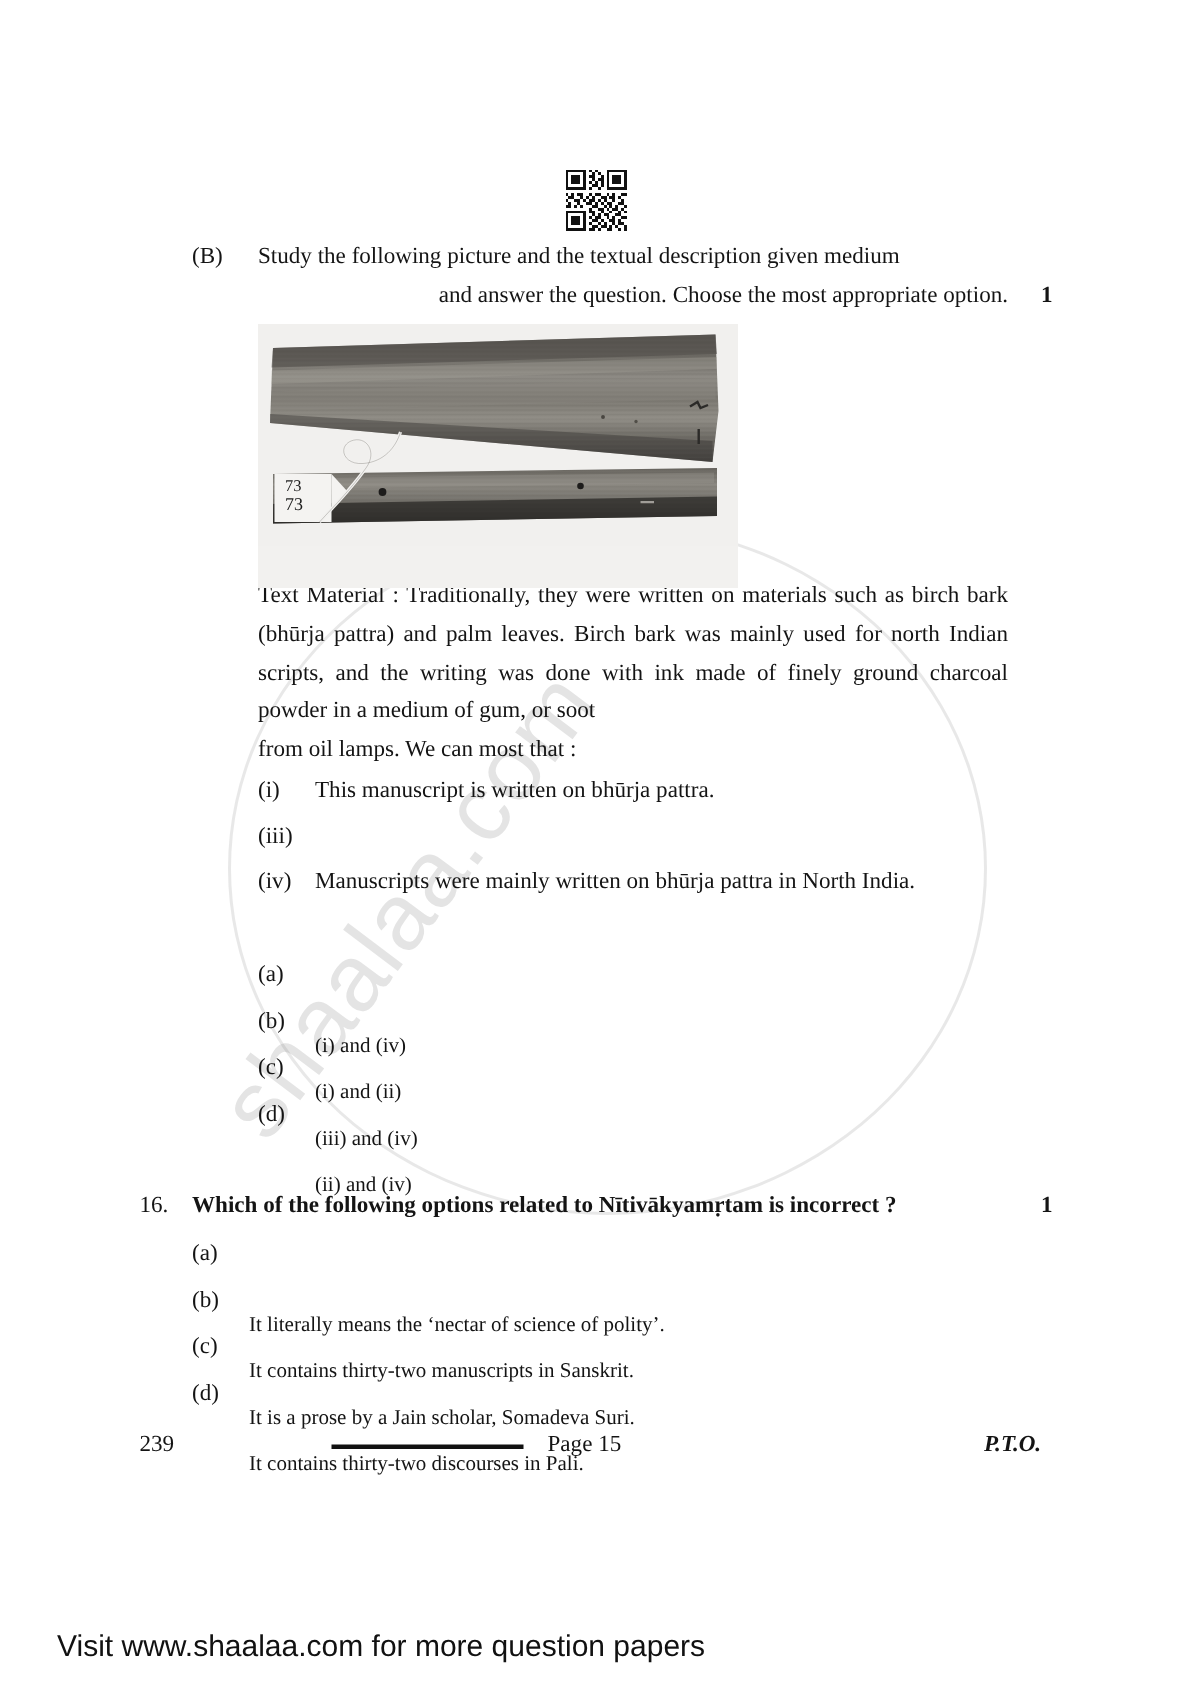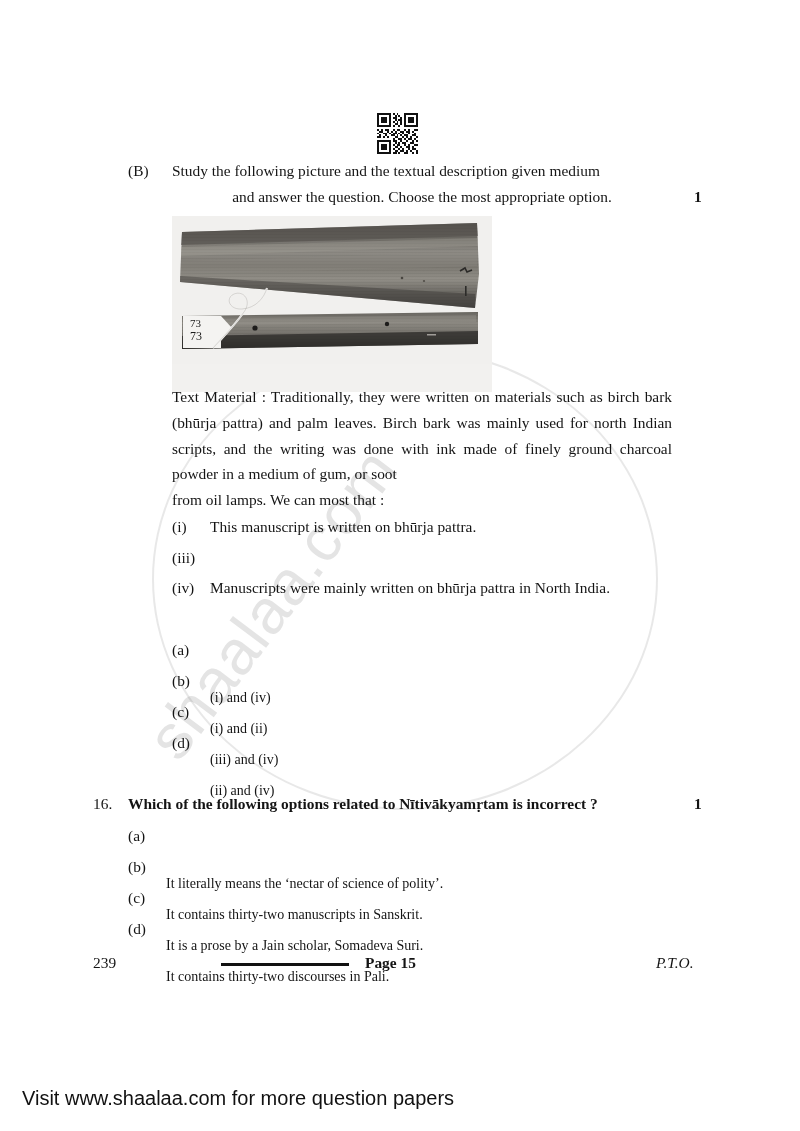--- a/index.html
+++ b/index.html
@@ -93,21 +93,21 @@
   #qb-text {
     position: absolute;
     left: 172px;
     top: 0;
     width: 500px;
     font-size: 15.4px;
     line-height: 26px;
     text-align: justify;
     text-justify: inter-word;
   }
-  #qb-text .lastline { display: block; text-align: center; font-family: Liberation Serif, serif; }
+  #qb-text .lastline { display: block; text-align: right; font-family: Liberation Serif, serif; }
   #qb-marks {
     position: absolute;
     left: 694px;
     top: 26px;
     font-size: 15.4px;
     font-weight: bold;
     line-height: 26px;
   }
 
   
@@ -254,37 +254,37 @@
     top: 11px;
     width: 128px;
     height: 2.5px;
     background: #111;
   }
   #footer-page-label {
     position: absolute;
     left: 365px;
     top: 0;
     font-size: 15.4px;
+    font-weight: normal;
+    line-height: 22px;
+  }
+  #footer-pto {
+    position: absolute;
+    left: 656px;
+    top: 0;
+    font-size: 15.4px;
     font-weight: bold;
-    line-height: 22px;
-  }
-  #footer-pto {
-    position: absolute;
-    left: 656px;
-    top: 0;
-    font-size: 15.4px;
-    font-weight: normal;
     font-style: italic;
     line-height: 22px;
   }
 
   
   #site-banner {
     position: absolute;
-    left: 0;
+    left: 16px;
     top: 1060px;
     width: 724px;
     height: 71px;
     background: #ffffff;
     text-decoration: underline;
   }
   #site-banner-text {
     position: absolute;
     left: 22px;
     top: 27px;

